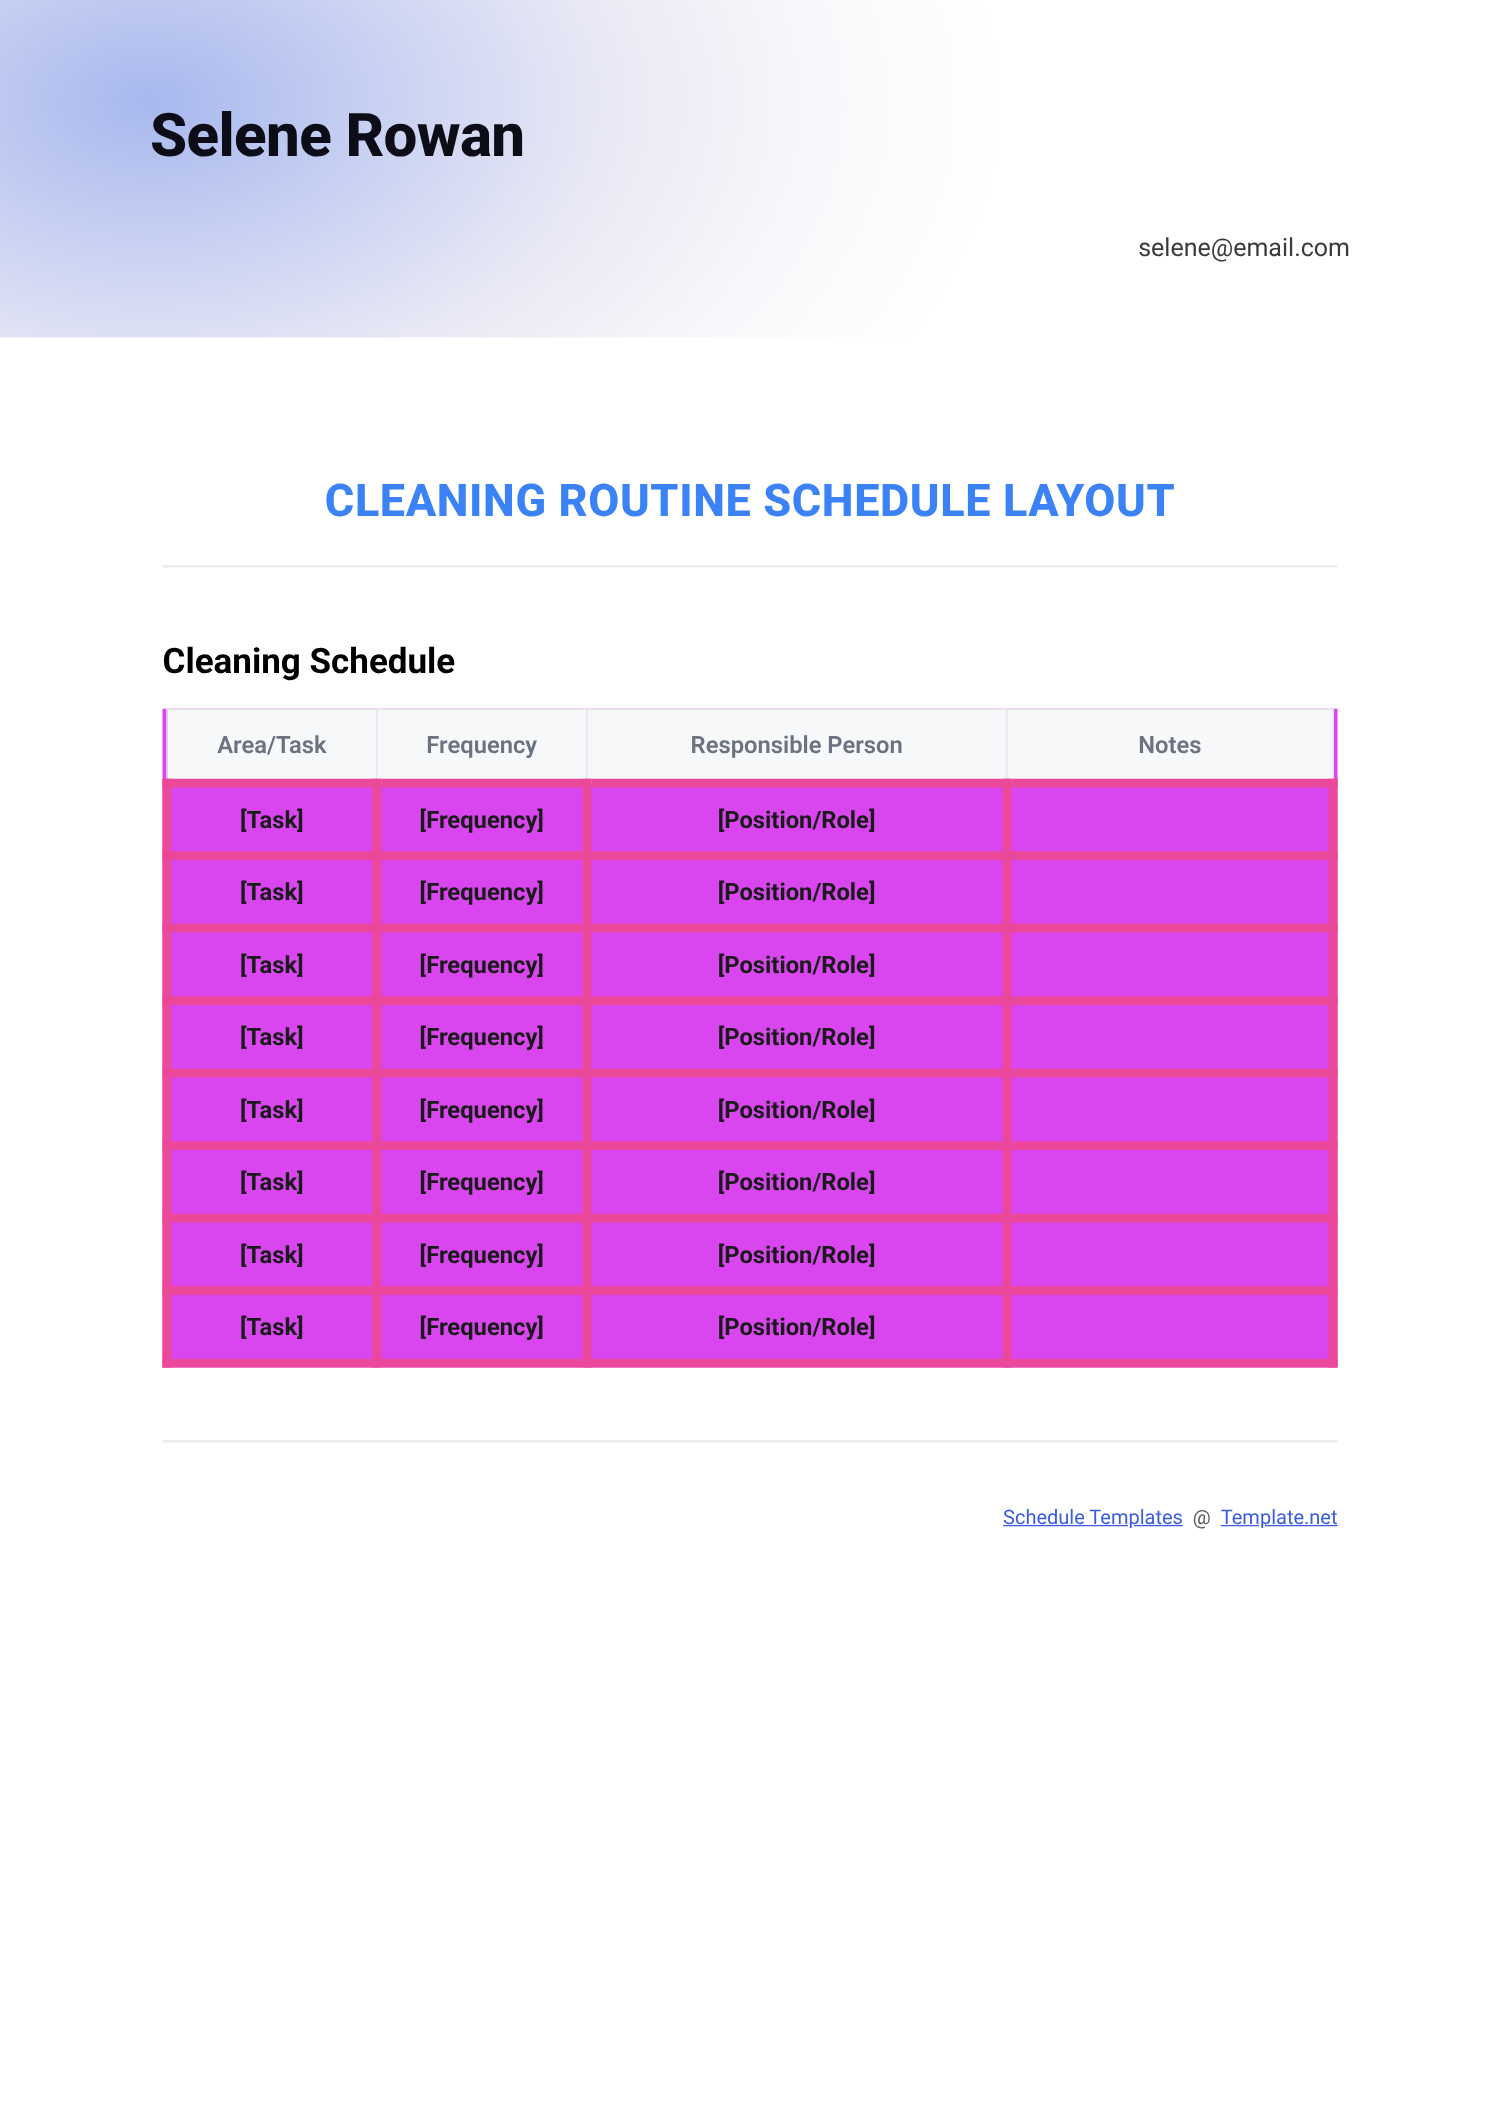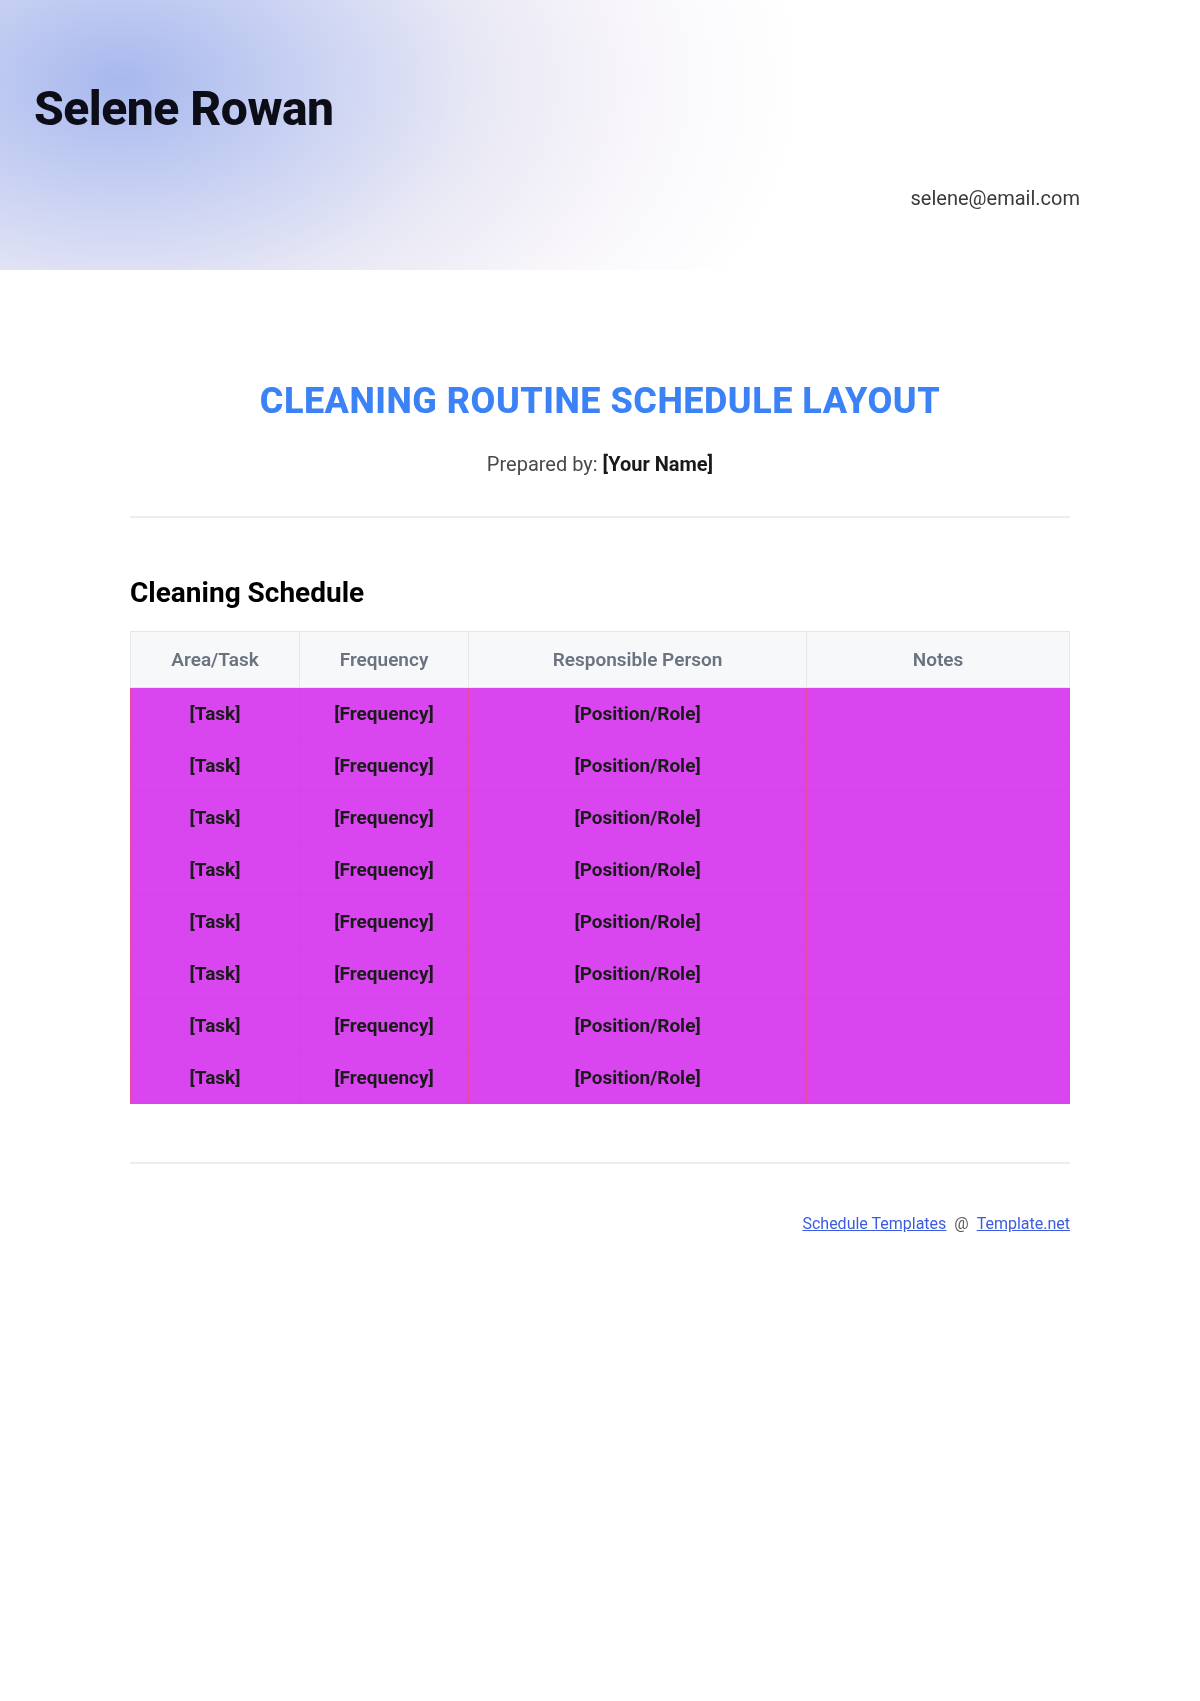--- a/index.html
+++ b/index.html
@@ -11,21 +11,21 @@
     font-family: -apple-system, BlinkMacSystemFont, "Segoe UI", Roboto, Helvetica, Arial, sans-serif;
     background: #ffffff;
     width: 1200px;
     min-height: 1701px;
     color: #1a1a1a;
   }
   .banner {
     width: 100%;
     height: 270px;
     background: radial-gradient(ellipse 800px 500px at 10% 30%, #a8b8ee 0%, #c4cef2 20%, #e8e8f5 45%, #f8f6fa 65%, #ffffff 85%);
-    padding: 80px 80px 0 34px;
+    padding: 80px 80px 0 120px;
     position: relative;
   }
   .author-name {
     font-size: 48px;
     font-weight: 800;
     color: #0d0d17;
     letter-spacing: -0.5px;
     margin-bottom: 22px;
   }
   .author-position {
@@ -85,21 +85,21 @@
   table.schedule th {
     background: #f7f8fa;
     color: #6b7280;
     font-weight: 600;
     font-size: 19px;
     padding: 16px 10px;
     text-align: center;
     border: 1px solid #e5e7eb;
   }
   table.schedule td {
-    border: 1px solid #ec4899;
+    border: 7px solid #ec4899;
     padding: 14px 10px;
     text-align: center;
     font-size: 19px;
     font-weight: 700;
     color: #1a1a1a;
   }
   table.schedule td.notes-cell {
     font-weight: 400;
   }
   .col-task { width: 18%; }
@@ -129,23 +129,20 @@
 </head>
 <body>
 
 <div class="banner">
   <div class="author-name">Selene Rowan</div>
   <div class="author-email">selene@email.com</div>
 </div>
 
 <div class="content">
   <h1 class="doc-title">CLEANING ROUTINE SCHEDULE LAYOUT</h1>
-  <div class="prepared-by">
-    <span class="label">Prepared by: </span><span class="value">[Your Name]</span>
-  </div>
   <hr class="divider">
   <h2 class="section-title">Cleaning Schedule</h2>
 
   <table class="schedule">
     <thead>
       <tr>
         <th class="col-task">Area/Task</th>
         <th class="col-freq">Frequency</th>
         <th class="col-resp">Responsible Person</th>
         <th class="col-notes">Notes</th>

